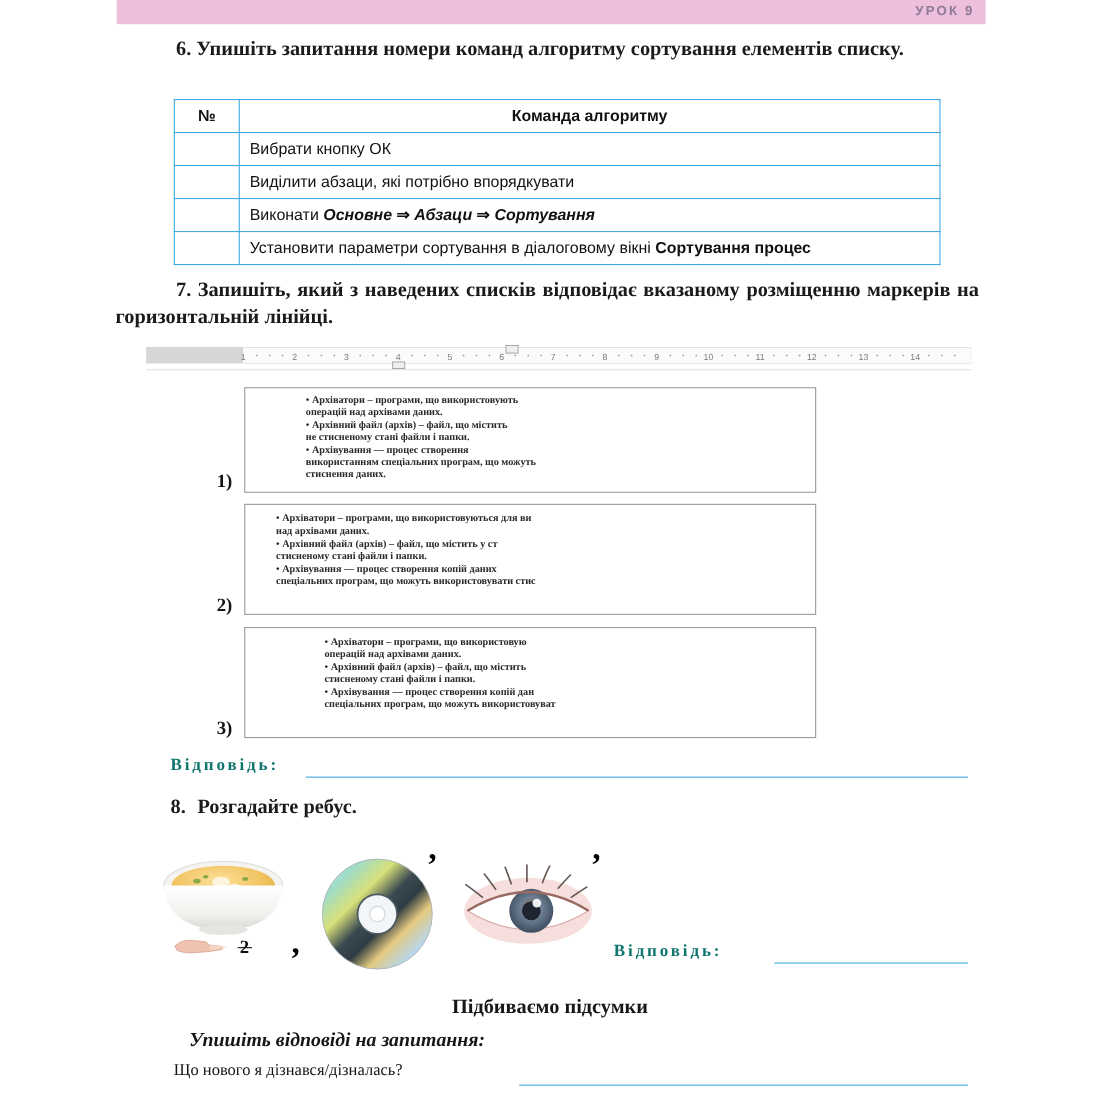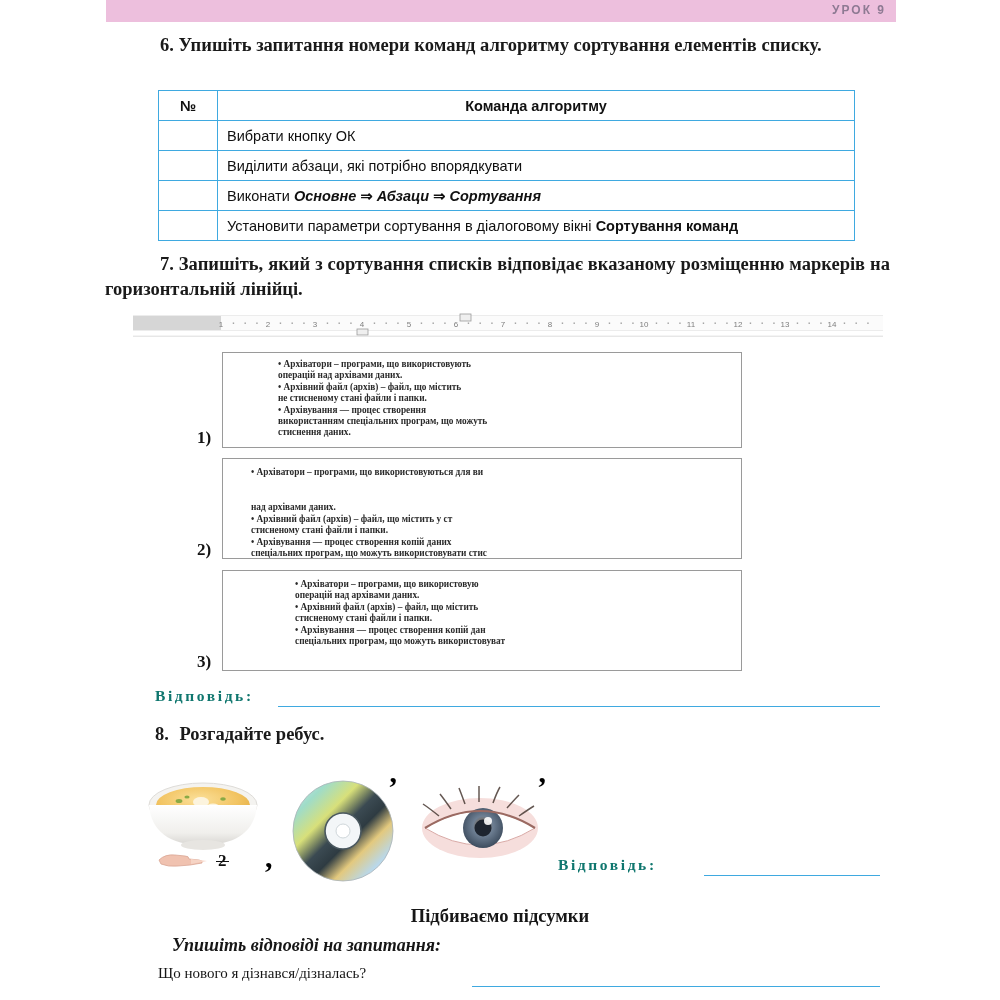--- a/index.html
+++ b/index.html
@@ -204,28 +204,28 @@
         <tr>
           <td class="col-num"></td>
           <td class="col-cmd"><span>Виділити абзаци, які потрібно впорядкувати</span></td>
         </tr>
         <tr>
           <td class="col-num"></td>
           <td class="col-cmd"><span>Виконати </span><span class="bolditalic">Основне</span><span class="arrow"> ⇒ </span><span class="bolditalic">Абзаци</span><span class="arrow"> ⇒ </span><span class="bolditalic">Сортування</span></td>
         </tr>
         <tr>
           <td class="col-num"></td>
-          <td class="col-cmd"><span>Установити параметри сортування в діалоговому вікні </span><span class="bold">Сортування команд</span></td>
+          <td class="col-cmd"><span>Установити параметри сортування в діалоговому вікні </span><span class="bold">Сортування процес</span></td>
         </tr>
       </tbody>
   </table>
 
   <div class="q-text" style="left:105px; top:252px; width:785px; text-indent:55px; text-align:justify;">
     <span class="q-num">7.</span>
-    <span>Запишіть, який з сортування списків відповідає вказаному розміщенню маркерів на горизонтальній лінійці.</span>
+    <span>Запишіть, який з наведених списків відповідає вказаному розміщенню маркерів на горизонтальній лінійці.</span>
   </div>
 
   <div class="ruler-wrap">
     <svg class="ruler-svg" width="750" height="26" viewBox="0 0 750 26">
       <rect x="0" y="4" width="750" height="14" fill="#f3f3f3" stroke="#c9c9c9" stroke-width="0.7"></rect>
       <rect x="0" y="4" width="88" height="14" fill="#d6d6d6"></rect>
       <rect x="88" y="4" width="662" height="14" fill="#fbfbfb"></rect>
       <g id="ruler-ticks">
           <text x="88" y="15" text-anchor="middle" font-size="8" font-family="&quot;Liberation Sans&quot;, sans-serif" fill="#7d7d7d">1</text>
           <rect x="99.75" y="10.5" width="1.4" height="1.4" fill="#9c9c9c"></rect>
@@ -302,21 +302,21 @@
         <div style="white-space: nowrap;">•   Архівування  —  процес  створення</div>
         <div style="white-space: nowrap;">використанням  спеціальних  програм,  що  можуть</div>
         <div style="white-space: nowrap;">стиснення даних.</div>
       </div>
   </div>
 
   <div class="opt-label" style="left:197px; top:540px;">2)</div>
   <div class="opt-box" style="left:222px; top:458px; width:518px; height:99px;">
     <div class="opt-para" id="opt2" style="padding:8px 4px 0 28px;">
         <div style="white-space: nowrap;">•   Архіватори – програми, що використовуються для ви</div>
-        <div style="white-space: nowrap; margin-top: 24px;">над архівами даних.</div>
+        <div style="white-space: nowrap;">над архівами даних.</div>
         <div style="white-space: nowrap;">•   Архівний  файл  (архів)  –  файл,  що  містить  у  ст</div>
         <div style="white-space: nowrap;">стисненому стані файли і папки.</div>
         <div style="white-space: nowrap;">•   Архівування  —  процес  створення  копій  даних</div>
         <div style="white-space: nowrap;">спеціальних програм, що можуть використовувати стис</div>
       </div>
   </div>
 
   <div class="opt-label" style="left:197px; top:652px;">3)</div>
   <div class="opt-box" style="left:222px; top:570px; width:518px; height:99px;">
     <div class="opt-para" id="opt3" style="padding:8px 4px 0 72px;">

